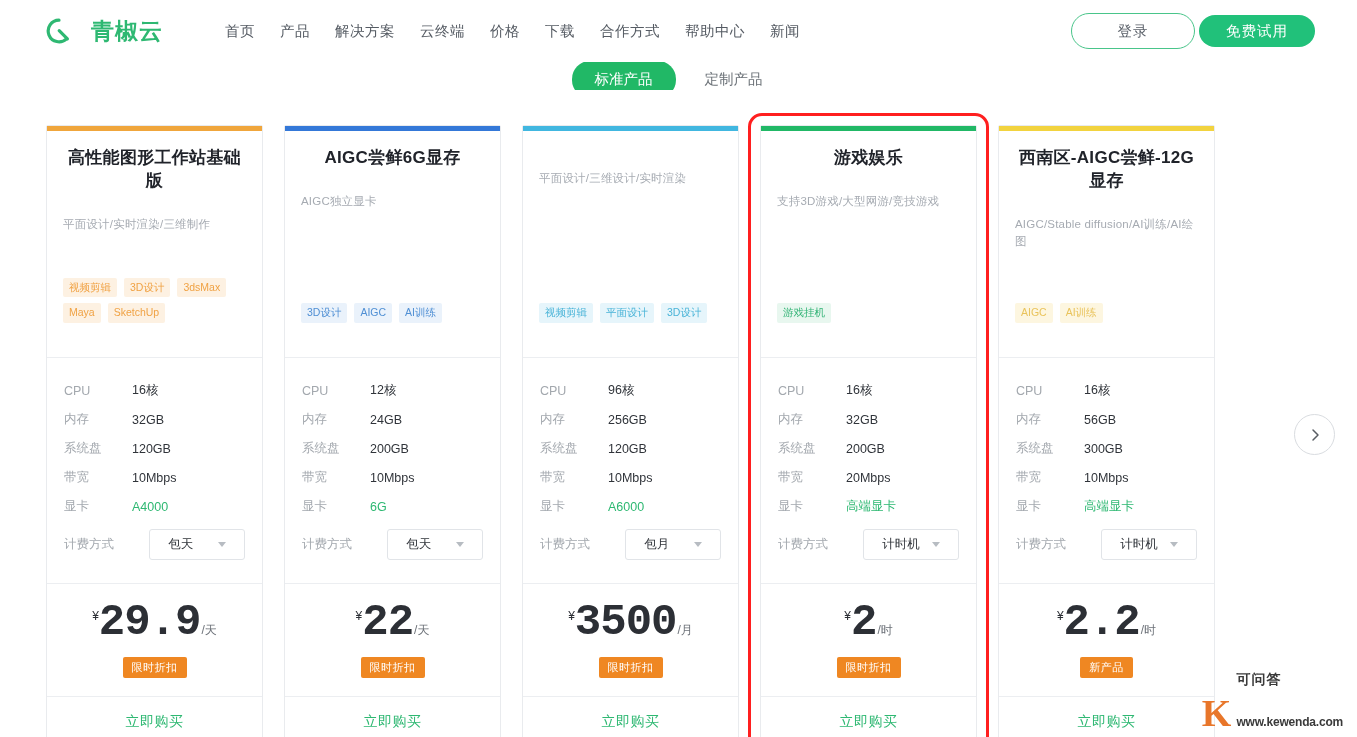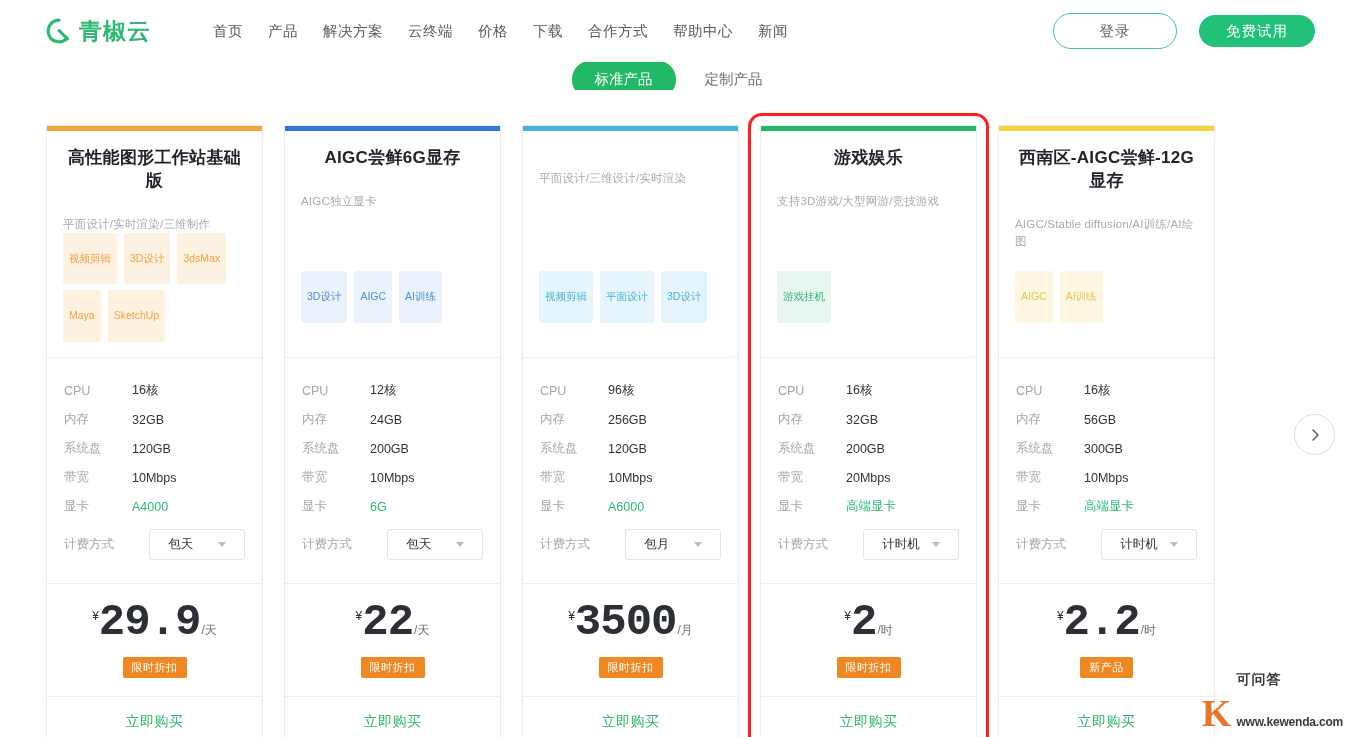--- a/index.html
+++ b/index.html
@@ -13,40 +13,40 @@
   
   .header {
     position: relative;
     height: 62px;
     display: flex;
     align-items: center;
     padding: 0 42px 0 46px;
     background: #ffffff;
     z-index: 20;
   }
-  .logo { display: flex; align-items: center; gap: 7px; }
+  .logo { display: flex; align-items: center; gap: 19px; }
   .logo-mark {
     width: 26px; height: 26px; position: relative;
     display: inline-block;
   }
   .logo-text {
     font-size: 23px; font-weight: 700; color: #2eb872;
     letter-spacing: 1px; line-height: 1;
   }
   .nav {
     display: flex; align-items: center;
     margin-left: 62px;
     gap: 25px;
   }
   .nav-item {
     font-size: 14.5px; color: #555b63; cursor: pointer;
     white-space: nowrap; letter-spacing: 0.5px;
   }
   .header-actions {
-    margin-left: auto; display: flex; align-items: center; gap: 22px;
+    margin-left: auto; display: flex; align-items: center; gap: 4px;
   }
   .btn-login {
     width: 124px; height: 36px; border-radius: 18px;
     border: 1px solid #49c58a; background: #fff;
     color: #5a6069; font-size: 14.5px;
     display: flex; align-items: center; justify-content: center;
     cursor: pointer; letter-spacing: 1px;
   }
   .btn-trial {
     width: 116px; height: 32px; border-radius: 18px;
@@ -121,21 +121,21 @@
     font-size: 11.5px; color: #a6abb2; line-height: 1.5;
     letter-spacing: 0.2px;
   }
   .tag-row {
     margin-top: auto;
     margin-bottom: 34px;
     display: flex; flex-wrap: wrap; gap: 6px 7px;
   }
   .tag {
     font-size: 10.5px;
-    padding: 19px 6px;
+    padding: 3px 6px;
     border-radius: 2px;
     line-height: 1.3;
     white-space: nowrap;
   }
   .tag.orange { background: #fdf1e2; color: #f0a244; }
   .tag.blue   { background: #eaf2fb; color: #4f8fd4; }
   .tag.cyan   { background: #e6f5fb; color: #4ab4d8; }
   .tag.green  { background: #e8f7ef; color: #34b477; }
   .tag.yellow { background: #fdf6e0; color: #e9c35b; }
 

